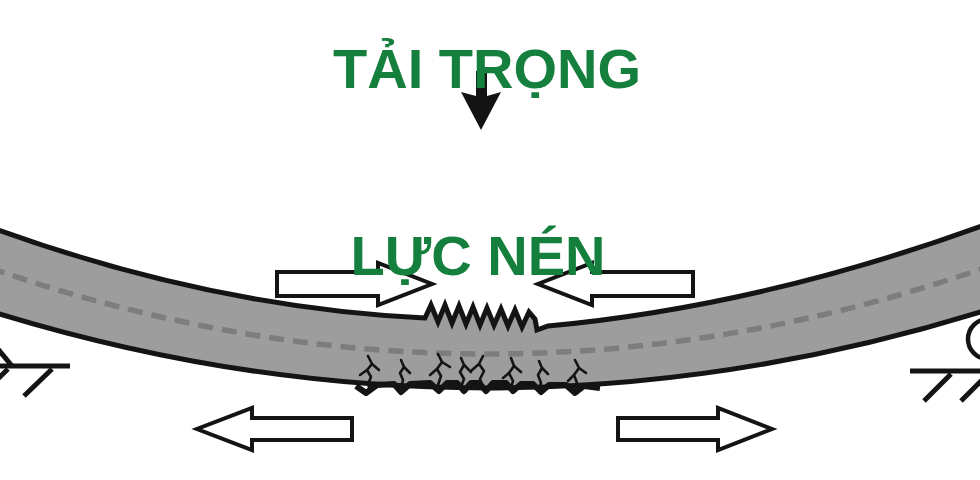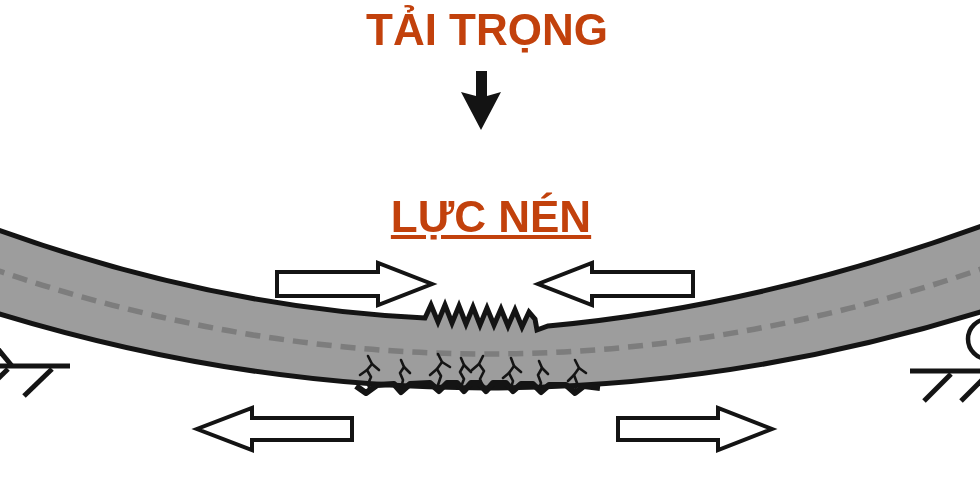--- a/index.html
+++ b/index.html
@@ -3,25 +3,25 @@
 <meta charset="utf-8">
 <style>
   html,body{margin:0;padding:0;background:#fff;}
   #stage{
     position:relative;width:980px;height:480px;background:#ffffff;
     overflow:hidden;font-family:"Liberation Sans",sans-serif;
   }
   #diagram-svg{position:absolute;left:0;top:0;}
   .label{
     position:absolute;transform:translateX(-50%);
-    color:#c2410c;font-weight:700;font-size:44px;line-height:1.1;
-    letter-spacing:0px;white-space:nowrap;
+    color:#15803d;font-weight:700;font-size:56px;line-height:1.1;
+    letter-spacing:0px;white-space:nowrap;margin-top:32px;
   }
   #load-label{left:487px;top:6px;}
-  #compression-label{left:491px;top:193px;text-decoration:underline;}
+  #compression-label{left:478px;top:193px;}
   #tension-label{left:484px;top:397px;}
   .outline{stroke:#141414;fill:none;}
   .crack{stroke:#141414;stroke-width:2.6;fill:none;stroke-linecap:round;stroke-linejoin:round;}
 </style>
 </head>
 <body>
 
 <div id="stage">
 
   <svg id="diagram-svg" width="980" height="480" viewBox="0 0 980 480">

